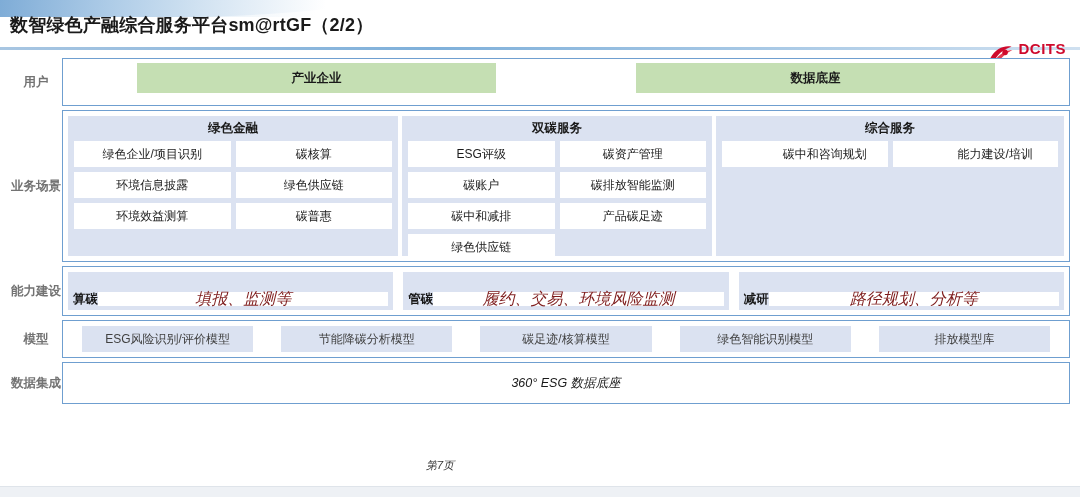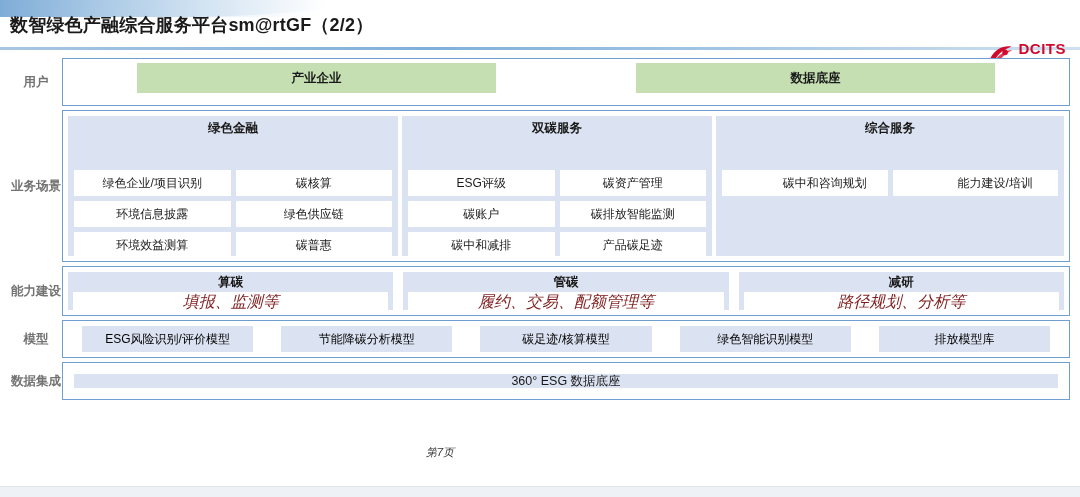--- a/index.html
+++ b/index.html
@@ -120,71 +120,71 @@
   .row-scen .rowbody { height: 152px; gap: 4px; padding: 5px; }
   .panel {
     background: #dbe2f1;
     padding: 5px 6px 6px;
     display: flex; flex-direction: column;
   }
   .panel-title {
     text-align: center; font-size: 12.5px; font-weight: bold;
     color: #1a1a1a; margin-bottom: 5px; line-height: 15px;
   }
-  .chips { display: flex; flex-wrap: wrap; gap: 5px; align-content: flex-start; margin-top: 29px; }
+  .chips { display: flex; flex-wrap: wrap; gap: 5px; align-content: flex-start; }
   .chip {
     background: #ffffff;
     height: 26px;
     display: flex; align-items: center; justify-content: center;
     font-size: 12px; color: #1a1a1a;
   }
   .p-green { flex: 0 0 330px; }
   .p-green .chip { flex: 0 0 calc(50% - 2.5px); }
   .p-dual { flex: 0 0 310px; }
   .p-dual .chip { flex: 0 0 calc(50% - 2.5px); }
   .p-comp { flex: 1; }
   .p-comp .chip { flex: 0 0 calc(50% - 2.5px); padding-left: 40px; }
 
   
   .row-cap .rowbody { height: 50px; gap: 10px; padding: 5px; }
   .cap {
     flex: 1; background: #dbe2f1;
-    padding: 3px 5px 4px;
-    display: flex; flex-direction: column;
+    padding: 20px 5px 4px;
+    display: flex; flex-direction: row;
   }
   .cap-title {
     text-align: center; font-size: 12.5px; font-weight: bold; color:#1a1a1a;
     line-height: 15px; margin-bottom: 2px;
   }
   .cap-sub {
     background: #ffffff; flex: 1;
     display: flex; align-items: center; justify-content: center;
     font-size: 16px; font-style: italic; color: #7f1d1d;
   }
 
   
   .row-model .rowbody { height: 38px; gap: 0; padding: 5px; align-items: center; }
   .model-cell { flex: 1; display: flex; justify-content: center; }
   .model-box {
     background: #dbe2f1; height: 26px; width: 86%;
     display: flex; align-items: center; justify-content: center;
-    font-size: 12px; color: #000000;
-  }
-
-  
-  .row-data .rowbody { height: 38px; padding: 11px; }
+    font-size: 12px; color: #404040;
+  }
+
+  
+  .row-data .rowbody { height: 24px; padding: 20px; font-style: italic; }
   .data-box {
     flex: 1; background: #dbe2f1;
     display: flex; align-items: center; justify-content: center;
     font-size: 12.5px; color: #1a1a1a;
   }
 
   
   .footer {
-    position: absolute; left: 0; top: 445px; width: 880px;
+    position: absolute; left: 0; top: 458px; width: 880px;
     text-align: center;
     font-size: 11px; font-style: italic; color: #333;
   }
 </style>
 </head>
 <body>
 
 <div class="slide">
 
   <div class="deco-top"></div>
@@ -267,21 +267,21 @@
 
     <div class="row row-cap">
       <div class="rowlabel">能力建设</div>
       <div class="rowbody">
         <div class="cap">
           <div class="cap-title">算碳</div>
           <div class="cap-sub">填报、监测等</div>
         </div>
         <div class="cap">
           <div class="cap-title">管碳</div>
-          <div class="cap-sub">履约、交易、配额管理等</div>
+          <div class="cap-sub">履约、交易、环境风险监测</div>
         </div>
         <div class="cap">
           <div class="cap-title">减研</div>
           <div class="cap-sub">路径规划、分析等</div>
         </div>
       </div>
     </div>
 
     <div class="row row-model">
       <div class="rowlabel">模型</div>

